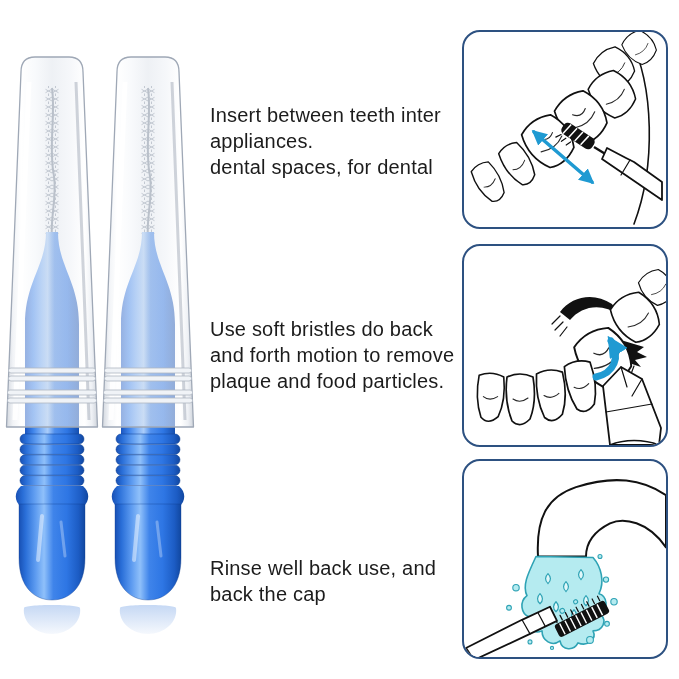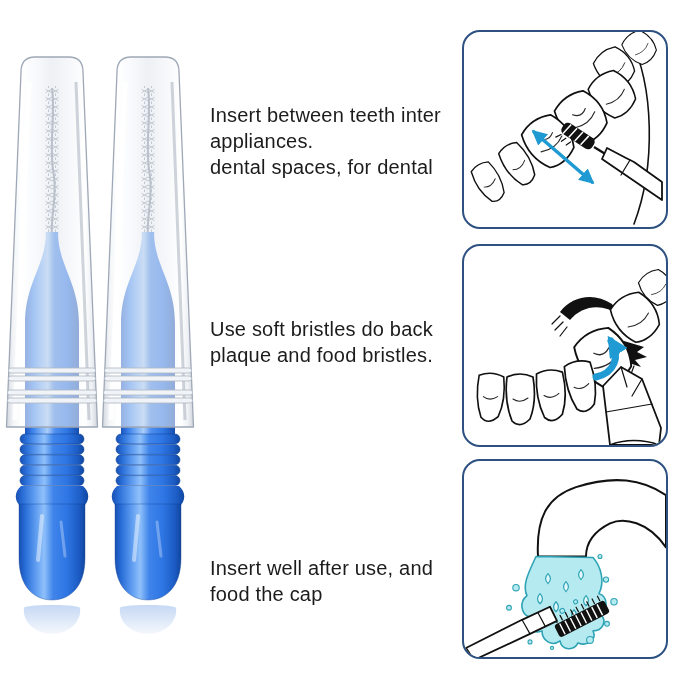--- a/index.html
+++ b/index.html
@@ -111,25 +111,26 @@
     <use href="#brushDef" transform="translate(148,0)"></use>
   </svg>
 
   <div class="instr" style="top:102px">
     <div>Insert between teeth inter</div>
     <div>appliances.</div>
     <div>dental spaces, for dental</div>
   </div>
   <div class="instr" style="top:316px">
     <div>Use soft bristles do back</div>
-    <div>plaque and food bristles.</div>
+    <div>and forth motion to remove</div>
+    <div>plaque and food particles.</div>
   </div>
   <div class="instr" style="top:555px">
-    <div>Insert well after use, and</div>
-    <div>food the cap</div>
+    <div>Rinse well back use, and</div>
+    <div>back the cap</div>
   </div>
 
   <div class="panel" id="p1">
     <svg viewBox="0 0 202 195" preserveAspectRatio="none" aria-hidden="true">
       <path class="ln" d="M166,6 C190,54 192,134 170,192"></path>
       <g>
         <g transform="translate(176,16) rotate(-38) scale(0.65)">
             <path class="tooth" d="M-19,-21 Q-2,-30 16,-22 Q27,-2 18,18 Q2,28 -13,22 Q-26,2 -19,-21 Z"></path>
             <path class="tdetail" d="M-12,4 Q2,10 14,2"></path>
           </g>

